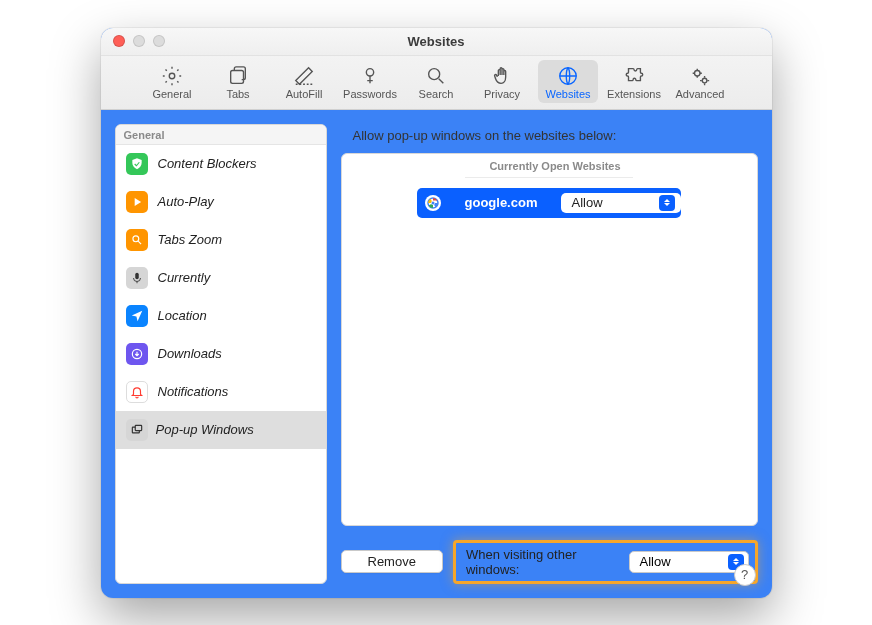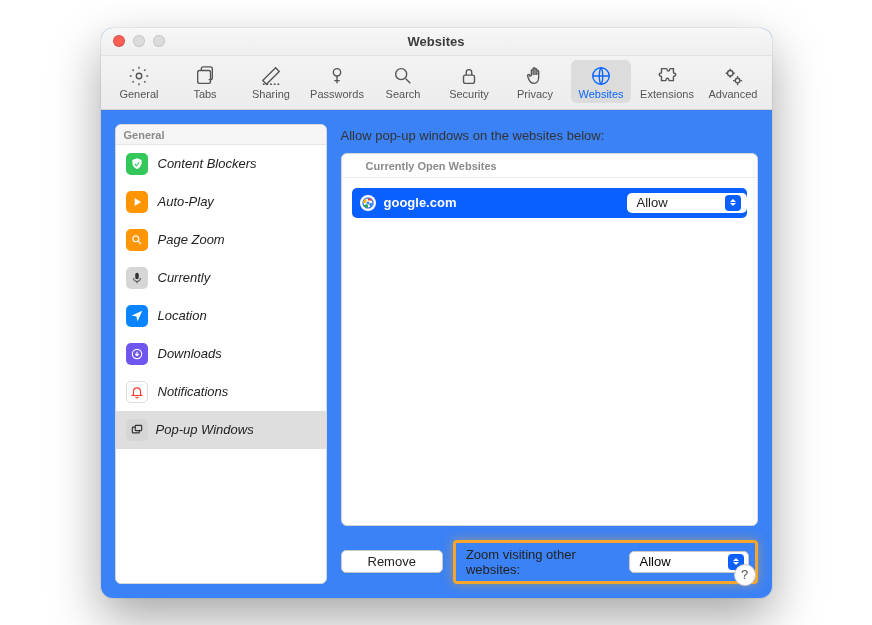--- a/index.html
+++ b/index.html
@@ -124,46 +124,47 @@
 
     
     .right-panel {
       flex: 1;
       display: flex;
       flex-direction: column;
     }
     .right-heading {
       font-size: 13px;
       color: #333;
-      margin: 4px 4px 10px 0;
+      margin: 4px 4px 10px 12px;
     }
     .site-box {
       flex: 1;
       background: #fff;
       border: 1px solid #d8d8d8;
       border-radius: 6px;
       overflow: hidden;
       display: flex;
       flex-direction: column;
+      align-items: center;
     }
     .site-group-header {
       font-size: 11px;
       font-weight: 600;
       color: #8a8a8a;
       padding: 6px 12px 5px 24px;
       border-bottom: 1px solid #ebebeb;
     }
     .site-row {
       margin: 10px;
       padding: 5px 0 5px 8px;
       background: #0a60ff;
       border-radius: 5px;
       display: flex;
       align-items: center;
-      gap: 8px;
+      gap: 24px;
       color: #fff;
       font-size: 13px;
       font-weight: 600;
     }
     .favicon {
       width: 16px; height: 16px; border-radius: 50%;
       background: #fff;
       display:flex; align-items:center; justify-content:center;
       flex-shrink:0;
     }
@@ -277,48 +278,39 @@
       </span>
       <span>Tabs</span>
     </div>
     <div class="pref-tab">
       <span class="icon">
         <svg width="22" height="22" viewBox="0 0 24 24" stroke-width="1.5">
             <path d="M3 17l4 4L21 7l-4-4L3 17z"></path>
             <path d="M3 21h18" stroke-dasharray="2 2"></path>
           </svg>
       </span>
-      <span>Sharing</span>
+      <span>AutoFill</span>
     </div>
     <div class="pref-tab">
       <span class="icon">
         <svg width="22" height="22" viewBox="0 0 24 24" stroke-width="1.5">
             <circle cx="12" cy="8" r="4"></circle>
             <path d="M12 12v8M9 17h6"></path>
           </svg>
       </span>
       <span>Passwords</span>
     </div>
     <div class="pref-tab">
       <span class="icon">
         <svg width="22" height="22" viewBox="0 0 24 24" stroke-width="1.5">
             <circle cx="10" cy="10" r="6"></circle>
             <path d="M20 20l-5-5"></path>
           </svg>
       </span>
       <span>Search</span>
-    </div>
-    <div class="pref-tab">
-      <span class="icon">
-        <svg width="22" height="22" viewBox="0 0 24 24" stroke-width="1.5">
-            <rect x="6" y="11" width="12" height="9" rx="2"></rect>
-            <path d="M9 11V8a3 3 0 016 0v3"></path>
-          </svg>
-      </span>
-      <span>Security</span>
     </div>
     <div class="pref-tab">
       <span class="icon">
         <svg width="22" height="22" viewBox="0 0 24 24" stroke-width="1.5">
             <path d="M8 12V6a1 1 0 012 0v5M10 11V4a1 1 0 012 0v7M12 11V5a1 1 0 012 0v6M14 11V7a1 1 0 012 0v6c0 4-2 7-5 7s-5-2-6-5l-1-3a1 1 0 012-1l1 2"></path>
           </svg>
       </span>
       <span>Privacy</span>
     </div>
     <div class="pref-tab selected">
@@ -374,21 +366,21 @@
         <span>Auto-Play</span>
       </div>
 
       <div class="sidebar-item">
         <span class="app-icon" style="background:#ff9500">
           <svg viewBox="0 0 24 24" fill="none" stroke="#fff" stroke-width="2">
               <circle cx="10" cy="10" r="5"></circle>
               <path d="M19 19l-5-5"></path>
             </svg>
         </span>
-        <span>Page Zoom</span>
+        <span>Tabs Zoom</span>
       </div>
 
 
       <div class="sidebar-item">
         <span class="app-icon" style="background:#d6d6d6">
           <svg viewBox="0 0 24 24" fill="#333">
               <rect x="9" y="3" width="6" height="11" rx="3"></rect>
               <path d="M6 12a6 6 0 0012 0M12 18v3" stroke="#333" stroke-width="1.5" fill="none"></path>
             </svg>
         </span>
@@ -458,21 +450,21 @@
             <span>Allow</span>
             <span class="stepper"></span>
           </div>
         </div>
       </div>
 
       <div class="bottom-row">
         <button class="btn">Remove</button>
 
         <div class="highlight-box">
-          <span style="font-size:13px;color:#222">Zoom visiting other websites:</span>
+          <span style="font-size:13px;color:#222">When visiting other windows:</span>
           <div class="select-control">
             <span>Allow</span>
             <span class="stepper"></span>
           </div>
         </div>
       </div>
     </div>
 
     <div class="help-btn">
       <span>?</span>

